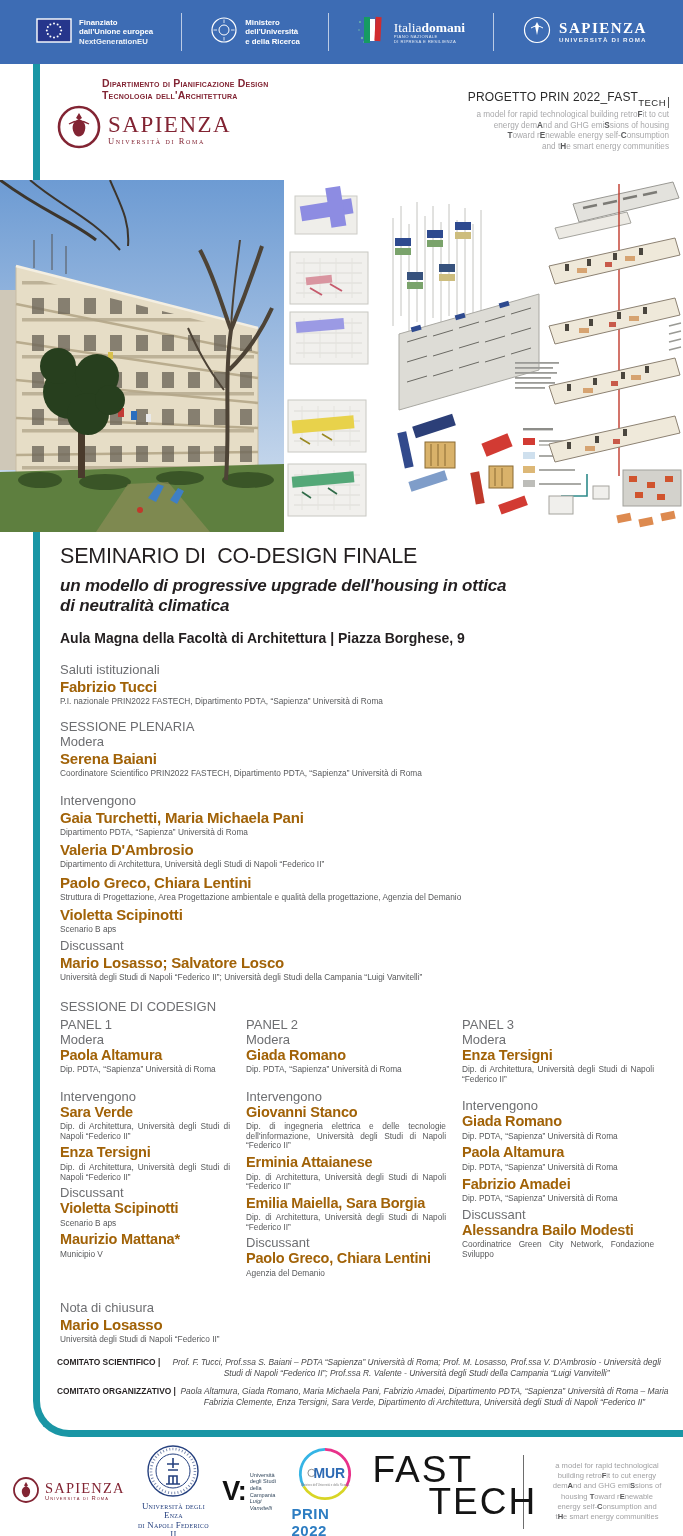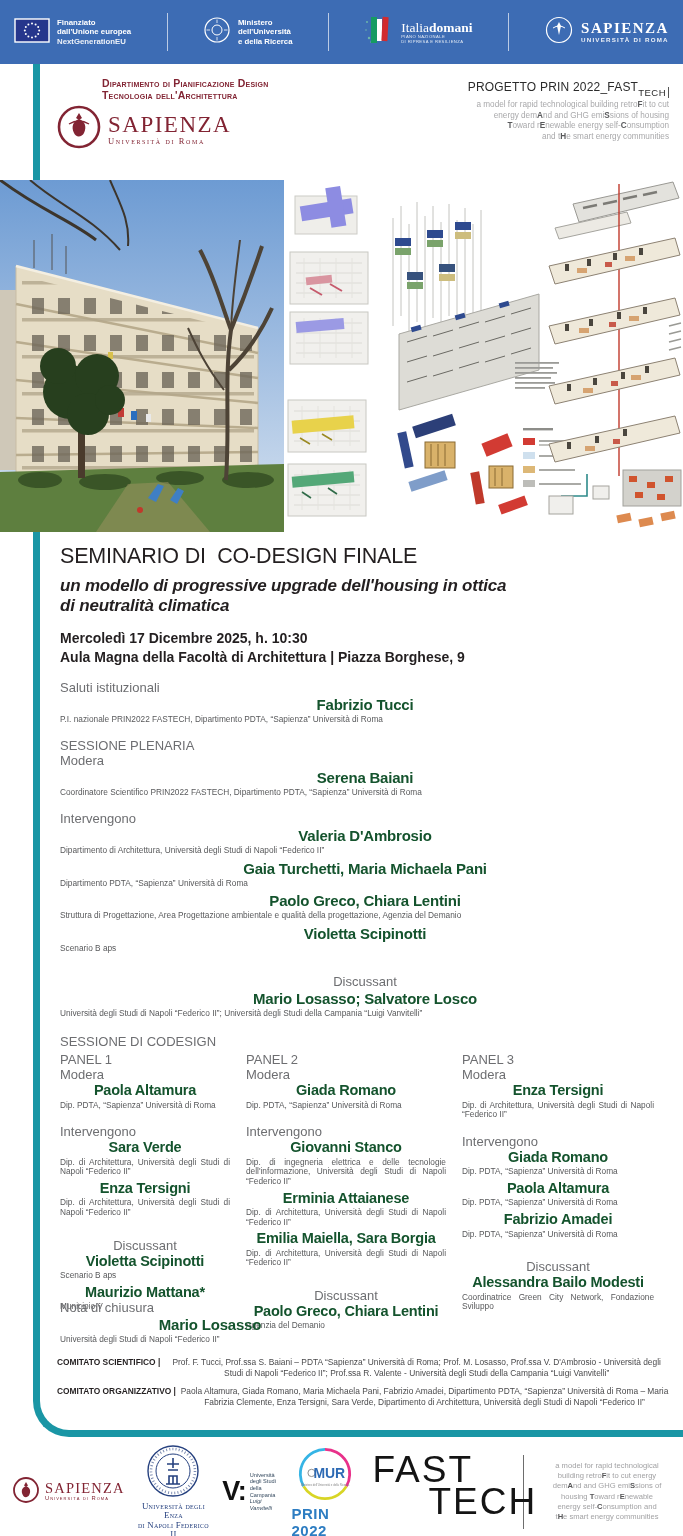--- a/index.html
+++ b/index.html
@@ -1,21 +1,21 @@
 <!DOCTYPE html>
 <html><head>
 <meta charset="utf-8">
 <style>
   html,body{margin:0;padding:0;background:#e8e8e8;}
   .page{position:relative;width:683px;height:1536px;background:#ffffff;overflow:hidden;
         font-family:"Liberation Sans","DejaVu Sans",sans-serif;color:#231f20;}
 
   
   .banner{position:absolute;left:0;top:0;width:683px;height:64px;background:#3d6cb4;
-          display:flex;align-items:center;justify-content:space-between;padding:0 14px;box-sizing:border-box;color:#fff;}
+          display:flex;align-items:center;justify-content:space-between;padding:0 36px;box-sizing:border-box;color:#fff;}
   .bgroup{display:flex;align-items:center;gap:7px;}
   .bsep{width:1px;height:38px;background:rgba(255,255,255,.65);}
   .btxt{display:flex;flex-direction:column;line-height:9.5px;font-size:7.8px;font-weight:700;}
   .btxt .thin{font-weight:700;opacity:.9;}
   .itname{font-family:"Liberation Serif",serif;font-size:13.5px;line-height:13px;font-weight:400;}
   .itname b{font-weight:700;}
   .itsub{font-size:4.2px;letter-spacing:.4px;line-height:5px;font-weight:400;opacity:.85;}
   .sapb-name{font-family:"Liberation Serif",serif;font-size:15px;letter-spacing:1.5px;line-height:15px;}
   .sapb-sub{font-size:6.2px;letter-spacing:1.2px;opacity:.9;line-height:8px;}
 
@@ -23,53 +23,53 @@
   .teal-frame{position:absolute;left:33px;top:64px;width:650px;height:1373px;box-sizing:border-box;
               border-left:7px solid #1a96a5;border-bottom:7px solid #1a96a5;border-bottom-left-radius:36px;}
 
   
   .dept-row{position:absolute;left:56px;top:78px;right:14px;display:flex;justify-content:space-between;}
   .dept-caps{font-variant:small-caps;color:#822433;font-size:10.5px;line-height:11.5px;font-weight:700;margin-left:46px;letter-spacing:.2px;}
   .dept-logo-line{display:flex;align-items:center;gap:6px;margin-top:3px;}
   .sap-word{font-family:"Liberation Serif",serif;color:#822433;}
   .sap-word .big{font-size:23px;letter-spacing:1.5px;line-height:23px;}
   .sap-word .small{font-size:8.5px;letter-spacing:1.6px;line-height:10px;font-variant:small-caps;}
-  .proj{width:230px;text-align:right;margin-top:2px;}
+  .proj{width:230px;text-align:right;margin-top:12px;}
   .proj-title{font-size:12px;color:#2b2b2b;letter-spacing:.2px;white-space:nowrap;}
   .proj-title .tech{display:inline-block;transform:translateY(5px);font-size:9.5px;border-right:1.3px solid #555;padding-right:2px;letter-spacing:.5px;}
   .proj-desc{margin-top:6px;font-size:8.2px;line-height:10.6px;color:#a9a9ab;}
   .proj-desc b{color:#58595b;}
 
   
   .photo{position:absolute;left:0;top:180px;width:284px;height:352px;}
   .diagrams{position:absolute;left:287px;top:176px;width:396px;height:358px;}
 
   
   .main{position:absolute;left:60px;top:543px;width:610px;}
   .title{font-size:21.5px;letter-spacing:-.2px;line-height:26px;white-space:pre-wrap;}
   .subtitle{margin-top:7px;font-size:17px;font-weight:700;font-style:italic;line-height:20px;letter-spacing:-.2px;}
   .when{margin-top:13px;font-size:14px;font-weight:700;line-height:18.5px;}
   .lbl{font-size:13px;color:#6d6e71;line-height:15px;}
-  .nm{font-size:15px;font-weight:700;line-height:19px;letter-spacing:-.2px;color:#14532d;text-align:center;}
+  .nm{font-size:15px;font-weight:700;line-height:19px;letter-spacing:-.2px;color:#a16207;}
   .aff{font-size:8.3px;color:#58595b;line-height:9.6px;margin:1px 0 3px;}
-  .mt14{margin-top:14px;} .mt13{margin-top:13px;} .mt16{margin-top:16px;} .mt3{margin-top:20px;text-align:center;} .mt2{margin-top:14px;}
+  .mt14{margin-top:14px;} .mt13{margin-top:13px;} .mt16{margin-top:16px;} .mt3{margin-top:3px;} .mt2{margin-top:14px;}
 
   
   .panels{display:grid;grid-template-columns:186px 216px 208px;margin-top:3px;}
   .panel{padding-right:16px;box-sizing:border-box;}
   .panel .nm{font-size:14.5px;line-height:17.5px;}
   .panel .aff{text-align:justify;}
 
   .closing{position:absolute;left:60px;top:1300px;width:300px;}
 
   
   .committees{position:absolute;left:57px;top:1357px;width:612px;}
   .crow{display:flex;gap:4px;margin-bottom:8px;font-size:8.4px;line-height:10.6px;color:#4a4a4c;}
   .clabel{font-weight:700;color:#231f20;white-space:nowrap;}
-  .ctext{flex:1;text-align:center;}
+  .ctext{flex:1;text-align:center;font-style:italic;}
 
   
   .footer{position:absolute;left:0;top:1447px;width:683px;height:89px;display:flex;align-items:center;padding-left:12px;gap:13px;box-sizing:border-box;}
   .f-sap{display:flex;align-items:center;gap:5px;color:#822433;}
   .f-sap-name{font-family:"Liberation Serif",serif;font-size:14.5px;letter-spacing:1.2px;line-height:14px;}
   .f-sap-sub{font-size:5.8px;letter-spacing:1px;line-height:7px;font-variant:small-caps;}
   .f-fed{display:flex;flex-direction:column;align-items:center;color:#26417f;}
   .f-fed-txt{font-family:"Liberation Serif",serif;font-variant:small-caps;font-size:8.8px;line-height:9.5px;text-align:center;letter-spacing:.3px;}
   .f-van{display:flex;align-items:center;gap:4px;}
   .f-van-mark{font-size:27px;font-weight:800;letter-spacing:-1px;color:#111;}
@@ -454,41 +454,40 @@
     </svg>
   </div>
 
   <div class="main">
     <div class="title">SEMINARIO DI  CO-DESIGN FINALE</div>
     <div class="subtitle">
       <div>un modello di progressive upgrade dell'housing in ottica</div>
       <div>di neutralità climatica</div>
     </div>
     <div class="when">
-      <div>Mercoledì 17 Dicembre 2025, h. 10:30</div>
       <div>Aula Magna della Facoltà di Architettura | Piazza Borghese, 9</div>
     </div>
 
     <div class="lbl mt14">Saluti istituzionali</div>
     <div class="nm">Fabrizio Tucci</div>
     <div class="aff">P.I. nazionale PRIN2022 FASTECH, Dipartimento PDTA, “Sapienza” Università di Roma</div>
 
     <div class="lbl mt13">SESSIONE PLENARIA</div>
     <div class="lbl">Modera</div>
     <div class="nm">Serena Baiani</div>
     <div class="aff">Coordinatore Scientifico PRIN2022 FASTECH, Dipartimento PDTA, “Sapienza” Università di Roma</div>
     <div class="lbl mt2">Intervengono</div>
 
     <div>
+      <div class="nm">Gaia Turchetti, Maria Michaela Pani</div>
+        <div class="aff">Dipartimento PDTA, “Sapienza” Università di Roma</div>
+    </div>
+    <div>
       <div class="nm">Valeria D'Ambrosio</div>
         <div class="aff">Dipartimento di Architettura, Università degli Studi di Napoli “Federico II”</div>
-    </div>
-    <div>
-      <div class="nm">Gaia Turchetti, Maria Michaela Pani</div>
-        <div class="aff">Dipartimento PDTA, “Sapienza” Università di Roma</div>
     </div>
     <div>
       <div class="nm">Paolo Greco, Chiara Lentini</div>
         <div class="aff">Struttura di Progettazione, Area Progettazione ambientale e qualità della progettazione, Agenzia del Demanio</div>
     </div>
     <div>
       <div class="nm">Violetta Scipinotti</div>
         <div class="aff">Scenario B aps</div>
     </div>
 

